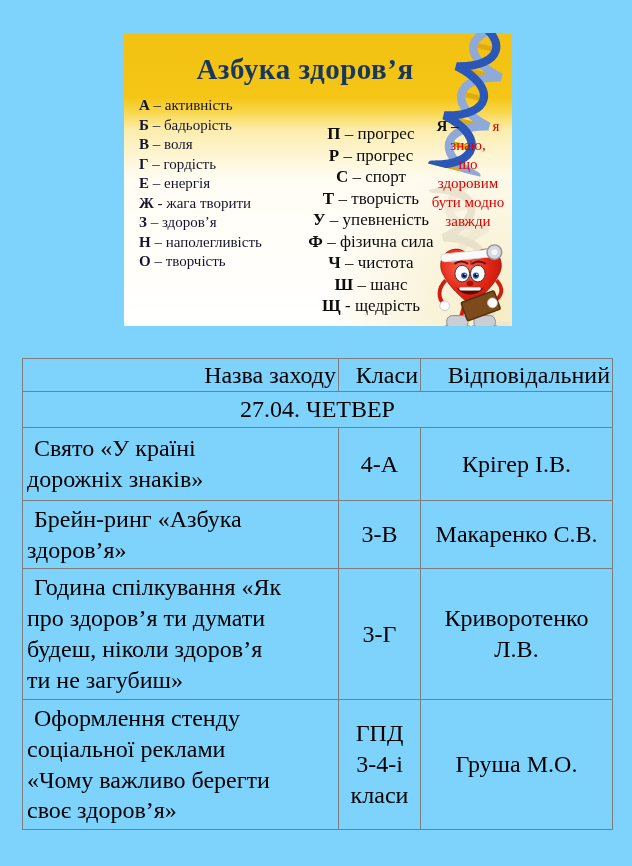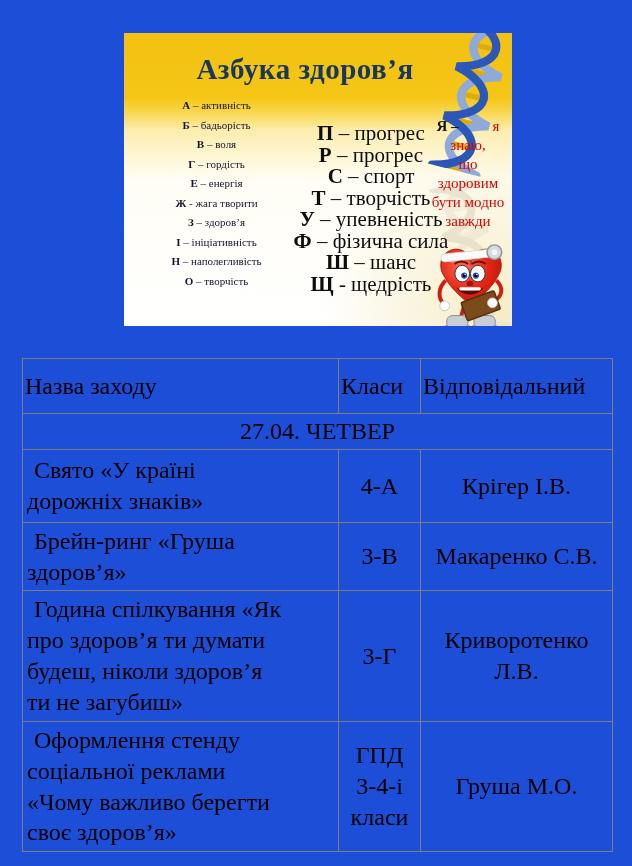--- a/index.html
+++ b/index.html
@@ -1,53 +1,53 @@
 <!DOCTYPE html>
 <html><head>
 <meta charset="utf-8">
 <style>
   html,body{margin:0;padding:0;background:#fff;}
   .page{
-    position:relative;width:632px;height:866px;background:#1d4ed8;overflow:hidden;
+    position:relative;width:632px;height:866px;background:#7dd3fc;overflow:hidden;
     font-family:"Liberation Serif","DejaVu Serif",serif;
   }
 
   
   .health-image{
     position:absolute;left:124px;top:33px;width:388px;height:293px;overflow:hidden;
     background:
       radial-gradient(circle at 97% 97%, #f6ecc4 0%, rgba(246,236,196,0) 38%),
       linear-gradient(180deg,#f2c111 0%,#f5c616 22%,#f8d74d 27%,#fcedad 33%,#fffdf4 50%,#ffffff 100%);
   }
   .img-title{
     position:absolute;left:0;top:20px;width:362px;text-align:center;
     font-size:29px;font-weight:bold;color:#17375d;letter-spacing:.5px;
   }
-  .col-left{position:absolute;left:5px;top:63px;width:175px;font-size:11px;line-height:19.5px;color:#15152e;text-align:center;}
-  .col-mid{position:absolute;left:158px;top:90px;width:178px;text-align:center;font-size:21px;line-height:21.5px;color:#0d0d0d;}
+  .col-left{position:absolute;left:15px;top:63px;width:175px;font-size:15px;line-height:19.5px;color:#15152e;}
+  .col-mid{position:absolute;left:158px;top:90px;width:178px;text-align:center;font-size:17px;line-height:21.5px;color:#0d0d0d;}
   .abc-item::first-letter{font-weight:bold;}
   .ya-block{
     position:absolute;right:1px;top:84px;width:86px;text-align:center;
     font-size:15px;line-height:19px;
   }
   .ya-prefix{font-weight:bold;color:#111;margin-right:3px;}
   .ya-red{color:#e00000;white-space:pre-line;margin-left:31px;}
   .dna-top{position:absolute;right:-8px;top:-12px;width:90px;height:152px;transform:rotate(14deg);}
   .dna-faint{position:absolute;right:-2px;bottom:-6px;width:82px;height:150px;transform:rotate(-12deg);opacity:.6;}
   .heart-mascot{position:absolute;right:2px;top:206px;width:78px;height:118px;}
 
   
   table.schedule{
     position:absolute;left:22px;top:358px;width:590px;
     border-collapse:collapse;table-layout:fixed;
     font-size:24px;line-height:1.29;color:#000;
   }
   table.schedule td{border:1px solid #7d7d7d;vertical-align:middle;padding:2px 4px;overflow:hidden;}
   col.c1{width:316px;} col.c2{width:82px;} col.c3{width:192px;}
-  tr.hdr td{text-align:left;height:28px;line-height:1.1;padding:13px 2px;}
+  tr.hdr td{text-align:right;height:28px;line-height:1.1;padding:2px 2px;}
   tr.date-row td{text-align:center;height:31px;line-height:1.15;}
   td.c-name{text-align:left;white-space:pre-line;text-indent:7px;padding:3px 8px 3px 4px;margin-top:20px;}
   td.c-class,td.c-resp{text-align:center;white-space:pre-line;padding:2px 2px;}
   tr.r1 td{height:68px;} tr.r2 td{height:63px;} tr.r3 td{height:126px;} tr.r4 td{height:125px;}
 </style>
 </head>
 <body>
 
 <div class="page">
 
@@ -79,32 +79,32 @@
     <div class="img-title">Азбука здоров’я</div>
 
     <div class="col-left">
       <div class="abc-item">А – активність</div>
       <div class="abc-item">Б – бадьорість</div>
       <div class="abc-item">В – воля</div>
       <div class="abc-item">Г – гордість</div>
       <div class="abc-item">Е – енергія</div>
       <div class="abc-item">Ж - жага творити</div>
       <div class="abc-item">З – здоров’я</div>
-      <div class="abc-item">І – ініціативність</div>
       <div class="abc-item">Н – наполегливість</div>
       <div class="abc-item">О – творчість</div>
     </div>
 
     <div class="col-mid">
       <div class="abc-item">П – прогрес</div>
       <div class="abc-item">Р – прогрес</div>
       <div class="abc-item">С – спорт</div>
       <div class="abc-item">Т – творчість</div>
       <div class="abc-item">У – упевненість</div>
       <div class="abc-item">Ф – фізична сила</div>
+      <div class="abc-item">Ч – чистота</div>
       <div class="abc-item">Ш – шанс</div>
       <div class="abc-item">Щ - щедрість</div>
     </div>
 
     <div class="ya-block"><span class="ya-prefix">Я –</span><span class="ya-red">я знаю,
 що
 здоровим
 бути модно
 завжди</span></div>
 
@@ -175,21 +175,21 @@
       <tr class="date-row">
         <td colspan="3">27.04. ЧЕТВЕР</td>
       </tr>
       <tr class="r1">
         <td class="c-name">Свято «У країні
 дорожніх знаків»</td>
         <td class="c-class">4-А</td>
         <td class="c-resp">Крігер І.В.</td>
       </tr>
       <tr class="r2">
-        <td class="c-name">Брейн-ринг «Груша
+        <td class="c-name">Брейн-ринг «Азбука
 здоров’я»</td>
         <td class="c-class">3-В</td>
         <td class="c-resp">Макаренко С.В.</td>
       </tr>
       <tr class="r3">
         <td class="c-name">Година спілкування «Як
 про здоров’я ти думати
 будеш, ніколи здоров’я
 ти не загубиш»</td>
         <td class="c-class">3-Г</td>

